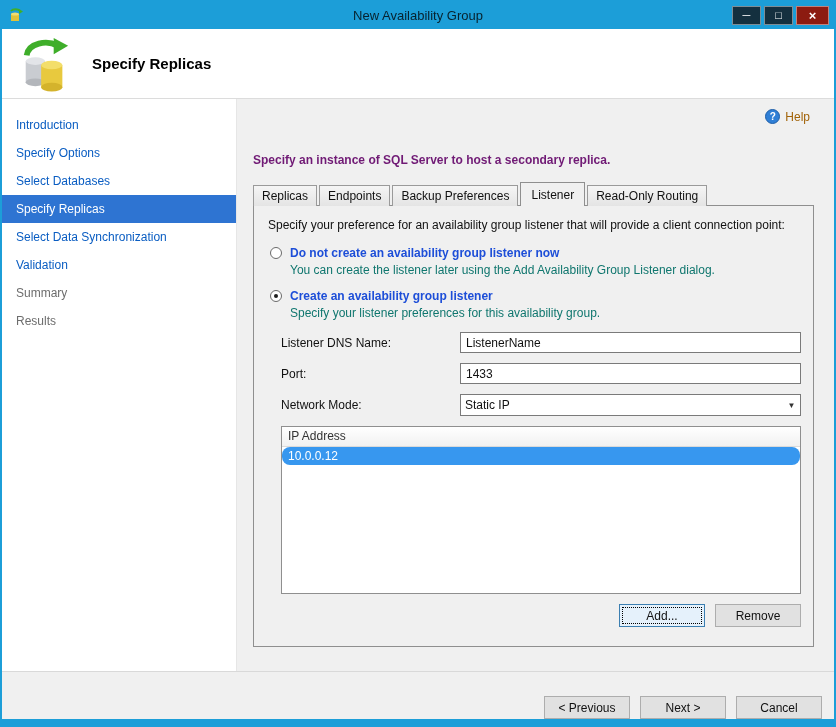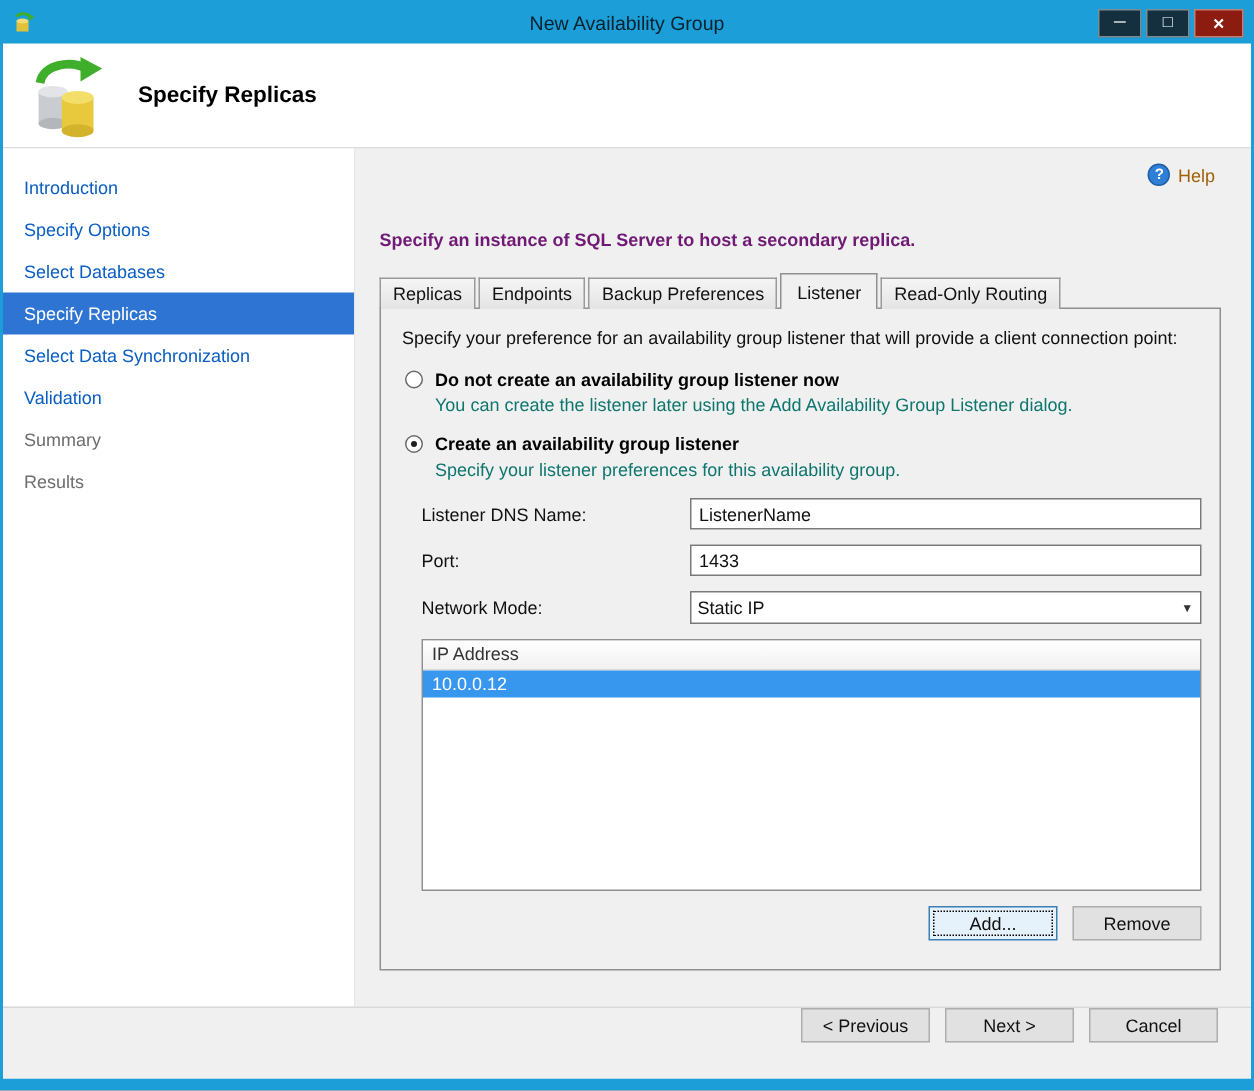--- a/index.html
+++ b/index.html
@@ -52,46 +52,46 @@
 
   
   .panel { border:1px solid #8f8f8f; background:#f0f0f0; margin-left:2px;
            min-height:442px; padding:10px 12px 12px; position:relative; z-index:1; }
   .panel-intro { font-size:12px; color:#111; margin:2px 0 14px 2px; }
 
   .radio-row { display:flex; align-items:center; gap:8px; margin:8px 0 3px 4px; cursor:pointer; }
   .radio { width:12px; height:12px; border-radius:50%; border:1px solid #6a6a6a;
            background:#fff; position:relative; flex:0 0 auto; }
   .radio.checked::after { content:""; position:absolute; inset:3px; border-radius:50%; background:#1f1f1f; }
-  .radio-label { font-weight:bold; font-size:12px; color:#000000; }
+  .radio-label { font-weight:bold; font-size:12px; color:#1d4ed8; }
   .radio-desc { margin:1px 0 12px 24px; font-size:12px; color:#0f766e; }
 
   .form-row { display:flex; align-items:center; margin:0 0 10px 15px;gap:37px; }
   .form-label { width:142px; font-size:12px; color:#111; flex:0 0 auto; }
   .form-input { flex:1; height:21px; border:1px solid #7a7a7a; background:#fff;
                 font-size:12px; padding:0 5px; font-family:inherit; color:#111; }
   .combo { flex:1; height:22px; border:1px solid #7a7a7a; background:#fff;
            display:flex; align-items:center; padding-left:4px; font-size:12px; color:#111; cursor:pointer; }
   .combo-arrow { margin-left:auto; width:17px; align-self:stretch; display:flex;
                  align-items:center; justify-content:center; font-size:8px; color:#333; }
 
   .ip-list { margin:2px 0 0 15px; border:1px solid #8f8f8f; background:#fff; height:168px; overflow:hidden; }
   .ip-header { height:20px; line-height:19px; padding-left:6px; font-size:12px; color:#333;
                background:linear-gradient(#ffffff,#f1f1f1); border-bottom:1px solid #dadada; }
-  .ip-row { height:18px; line-height:18px; padding-left:6px; font-size:12px; color:#111; cursor:pointer; }
+  .ip-row { height:18px; line-height:18px; padding-left:6px; font-size:12px; color:#111; cursor:pointer;border-radius:8px; }
   .ip-row.selected { background:#3797ef; color:#fff; }
 
   .list-btns { display:flex; justify-content:flex-end; gap:10px; margin-top:10px; }
   .btn { min-width:86px; height:23px; background:#e1e1e1; border:1px solid #adadad;
          font-size:12px; font-family:inherit; color:#111; cursor:pointer; }
   .btn.focused { background:#e5f1fb; border-color:#3c7fb1; outline:1px dotted #000; outline-offset:-4px; }
 
   
   .footer { height:48px; flex:0 0 auto; border-top:1px solid #d9d9d9; background:#f0f0f0;
-            display:flex; align-items:flex-start; justify-content:flex-end; gap:10px; padding-right:22px; }
+            display:flex; align-items:flex-end; justify-content:flex-end; gap:10px; padding-right:12px; }
 </style>
 </head>
 <body>
 
 <div class="window">
 
   <div class="titlebar">
     <svg class="titlebar-icon" viewBox="0 0 16 16">
       <rect x="3" y="6" width="8" height="7" fill="#e0c23a"></rect>
       <ellipse cx="7" cy="6" rx="4" ry="1.6" fill="#f0dc72"></ellipse>

